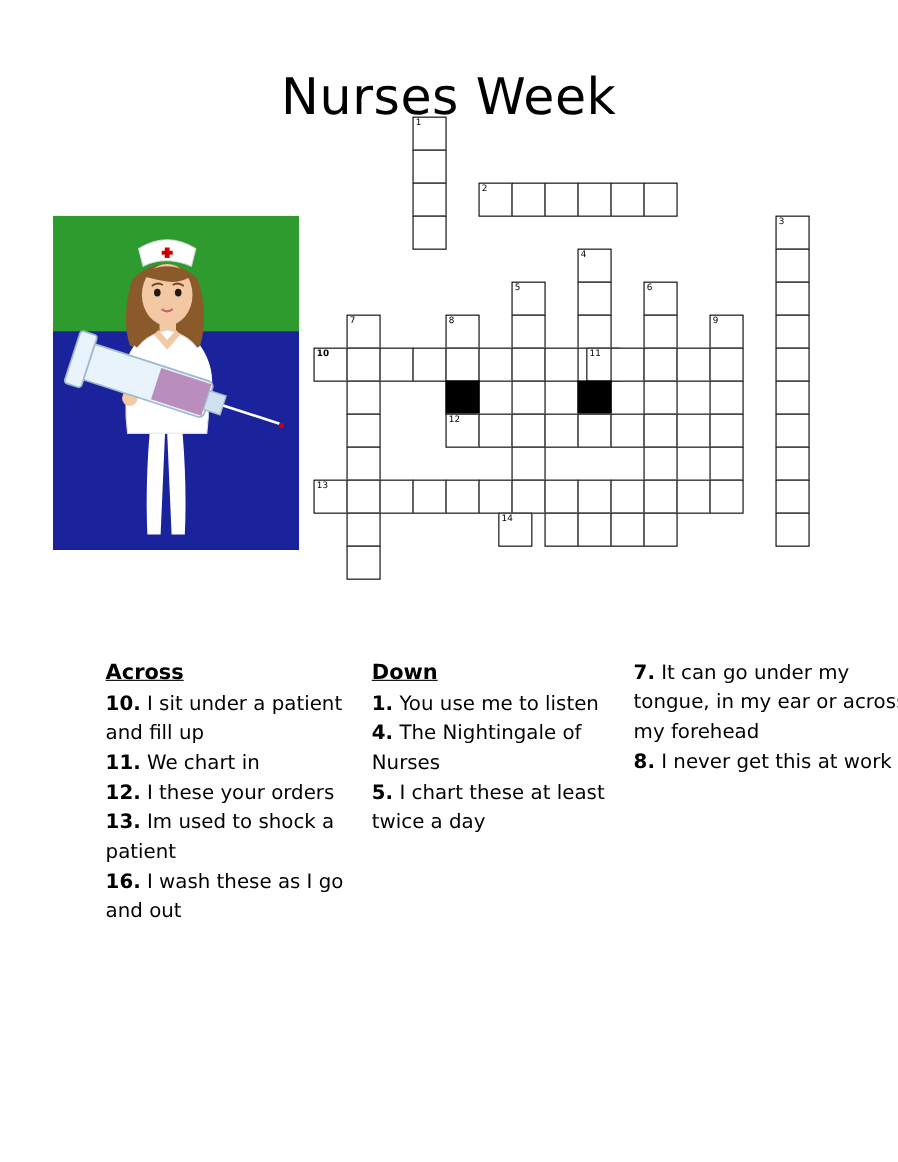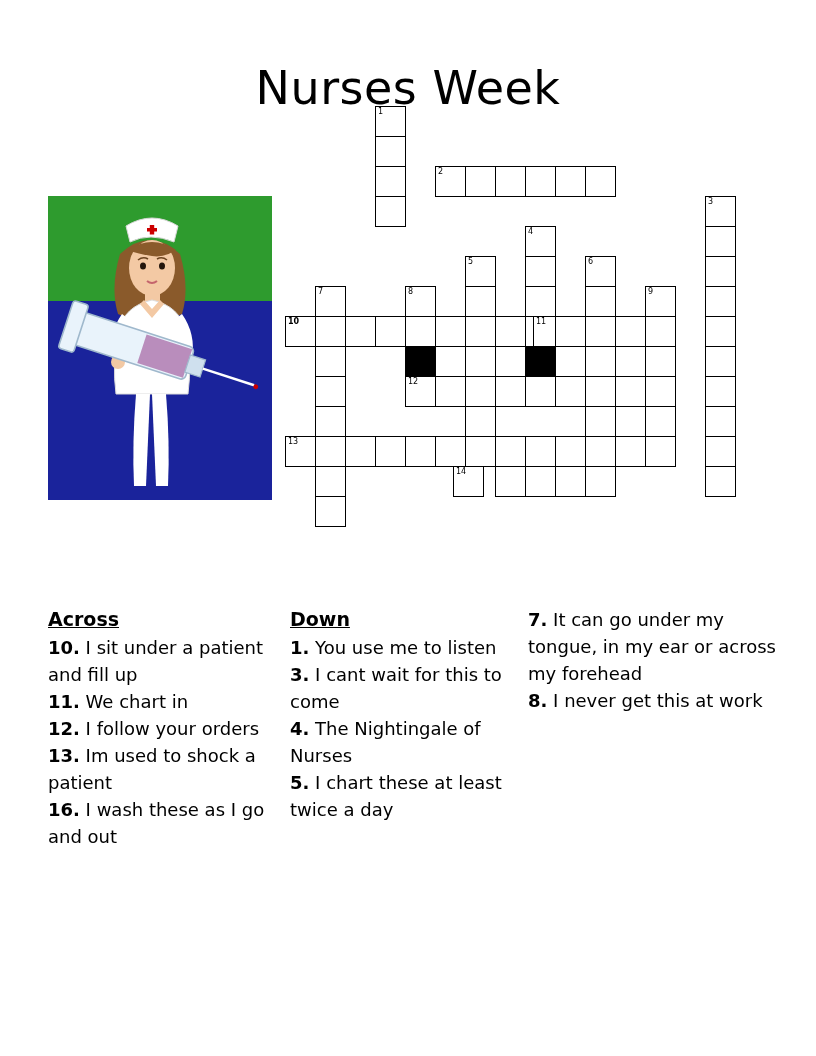--- a/index.html
+++ b/index.html
@@ -70,23 +70,24 @@
   
   .clues {
     position: absolute;
     top: 598px;
     left: 44px;
     width: 740px;
     height: 400px;
   }
   .clue-col {
     position: absolute;
-    top: 8px;
+    top: 0;
     font-size: 18px;
     line-height: 27px;
+    margin-left: 48px;
   }
   .col-across { left: 4px; width: 230px; }
   .col-down   { left: 246px; width: 220px; }
   .col-cont   { left: 484px; width: 250px; }
 
   .clue-head {
     font-weight: bold;
     text-decoration: underline;
     font-size: 19px;
     margin: 0 0 1px 0;
@@ -263,30 +264,29 @@
       <div class="cell" style="left: 300px; top: 360px;"></div>
       <div class="cell" style="left: 30px; top: 390px;"></div>
     </div>
 
   <div class="clues">
     <div class="clue-col col-across">
       <span class="clue-head">Across</span>
       <div>
           <span class="clue"><b>10.</b><span> I sit under a patient and fill up</span></span>
           <span class="clue"><b>11.</b><span> We chart in</span></span>
-          <span class="clue"><b>12.</b><span> I follow your orders</span></span>
+          <span class="clue"><b>12.</b><span> I these your orders</span></span>
           <span class="clue"><b>13.</b><span> Im used to shock a patient</span></span>
           <span class="clue"><b>16.</b><span> I wash these as I go and out</span></span>
         </div>
     </div>
     <div class="clue-col col-down">
       <span class="clue-head">Down</span>
       <div>
           <span class="clue"><b>1.</b><span> You use me to listen</span></span>
-          <span class="clue"><b>3.</b><span> I cant wait for this to come</span></span>
           <span class="clue"><b>4.</b><span> The Nightingale of Nurses</span></span>
           <span class="clue"><b>5.</b><span> I chart these at least twice a day</span></span>
         </div>
     </div>
     <div class="clue-col col-cont">
       <div>
           <span class="clue"><b>7.</b><span> It can go under my tongue, in my ear or across my forehead</span></span>
           <span class="clue"><b>8.</b><span> I never get this at work</span></span>
         </div>
     </div>

